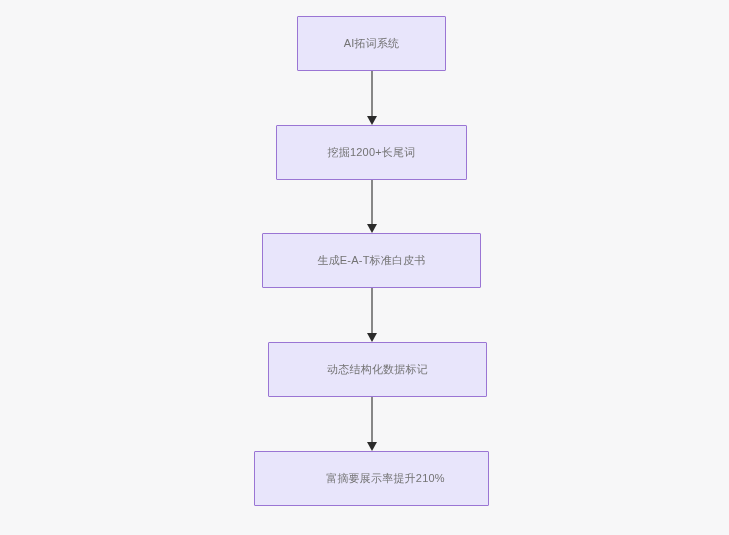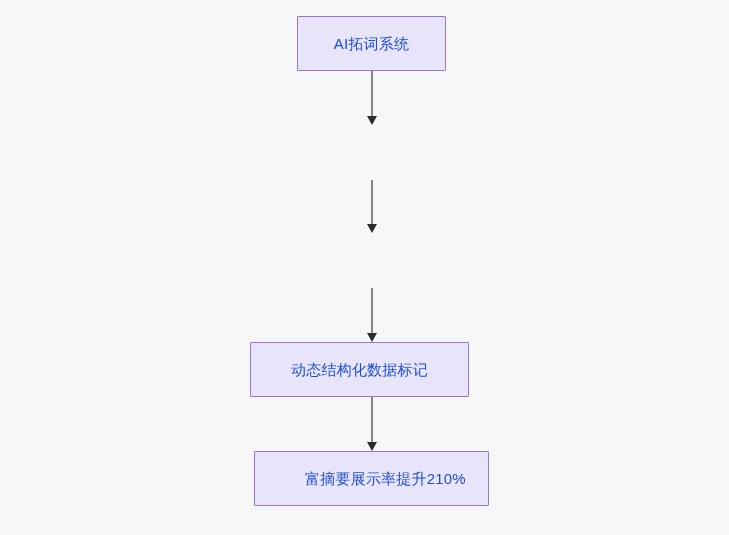--- a/index.html
+++ b/index.html
@@ -23,36 +23,36 @@
 
   .node {
     position: absolute;
     box-sizing: border-box;
     background: #e8e5fb;
     border: 1.6px solid #9a75d4;
     border-radius: 1px;
     display: flex;
     align-items: center;
     justify-content: center;
-    color: #1d4ed8;
-    font-size: 15px;
+    color: #737373;
+    font-size: 11px;
     line-height: 1;
     letter-spacing: 0.2px;
     white-space: nowrap;
   }
 
   .node-label {
     display: block;
   }
 
   
   .node-1 { left: 297px; top: 16px;  width: 149px; height: 55px; }
   .node-2 { left: 276px; top: 125px; width: 191px; height: 55px; }
   .node-3 { left: 262px; top: 233px; width: 219px; height: 55px; }
-  .node-4 { left: 250px; top: 342px; width: 219px; height: 55px; }
+  .node-4 { left: 268px; top: 342px; width: 219px; height: 55px; }
   .node-5 { left: 254px; top: 451px; width: 235px; height: 55px; padding-left: 28px; }
 
   
   .edge {
     position: absolute;
     left: 368px;
     width: 8px;
   }
   .edge-line {
     position: absolute;
@@ -94,26 +94,32 @@
 
   <div class="node node-1">
     <span class="node-label">AI拓词系统</span>
   </div>
 
   <div class="edge edge-1">
     <div class="edge-line"></div>
     <div class="edge-head"></div>
   </div>
 
+  <div class="node node-2">
+    <span class="node-label">挖掘1200+长尾词</span>
+  </div>
 
   <div class="edge edge-2">
     <div class="edge-line"></div>
     <div class="edge-head"></div>
   </div>
 
+  <div class="node node-3">
+    <span class="node-label">生成E-A-T标准白皮书</span>
+  </div>
 
   <div class="edge edge-3">
     <div class="edge-line"></div>
     <div class="edge-head"></div>
   </div>
 
   <div class="node node-4">
     <span class="node-label">动态结构化数据标记</span>
   </div>
 

